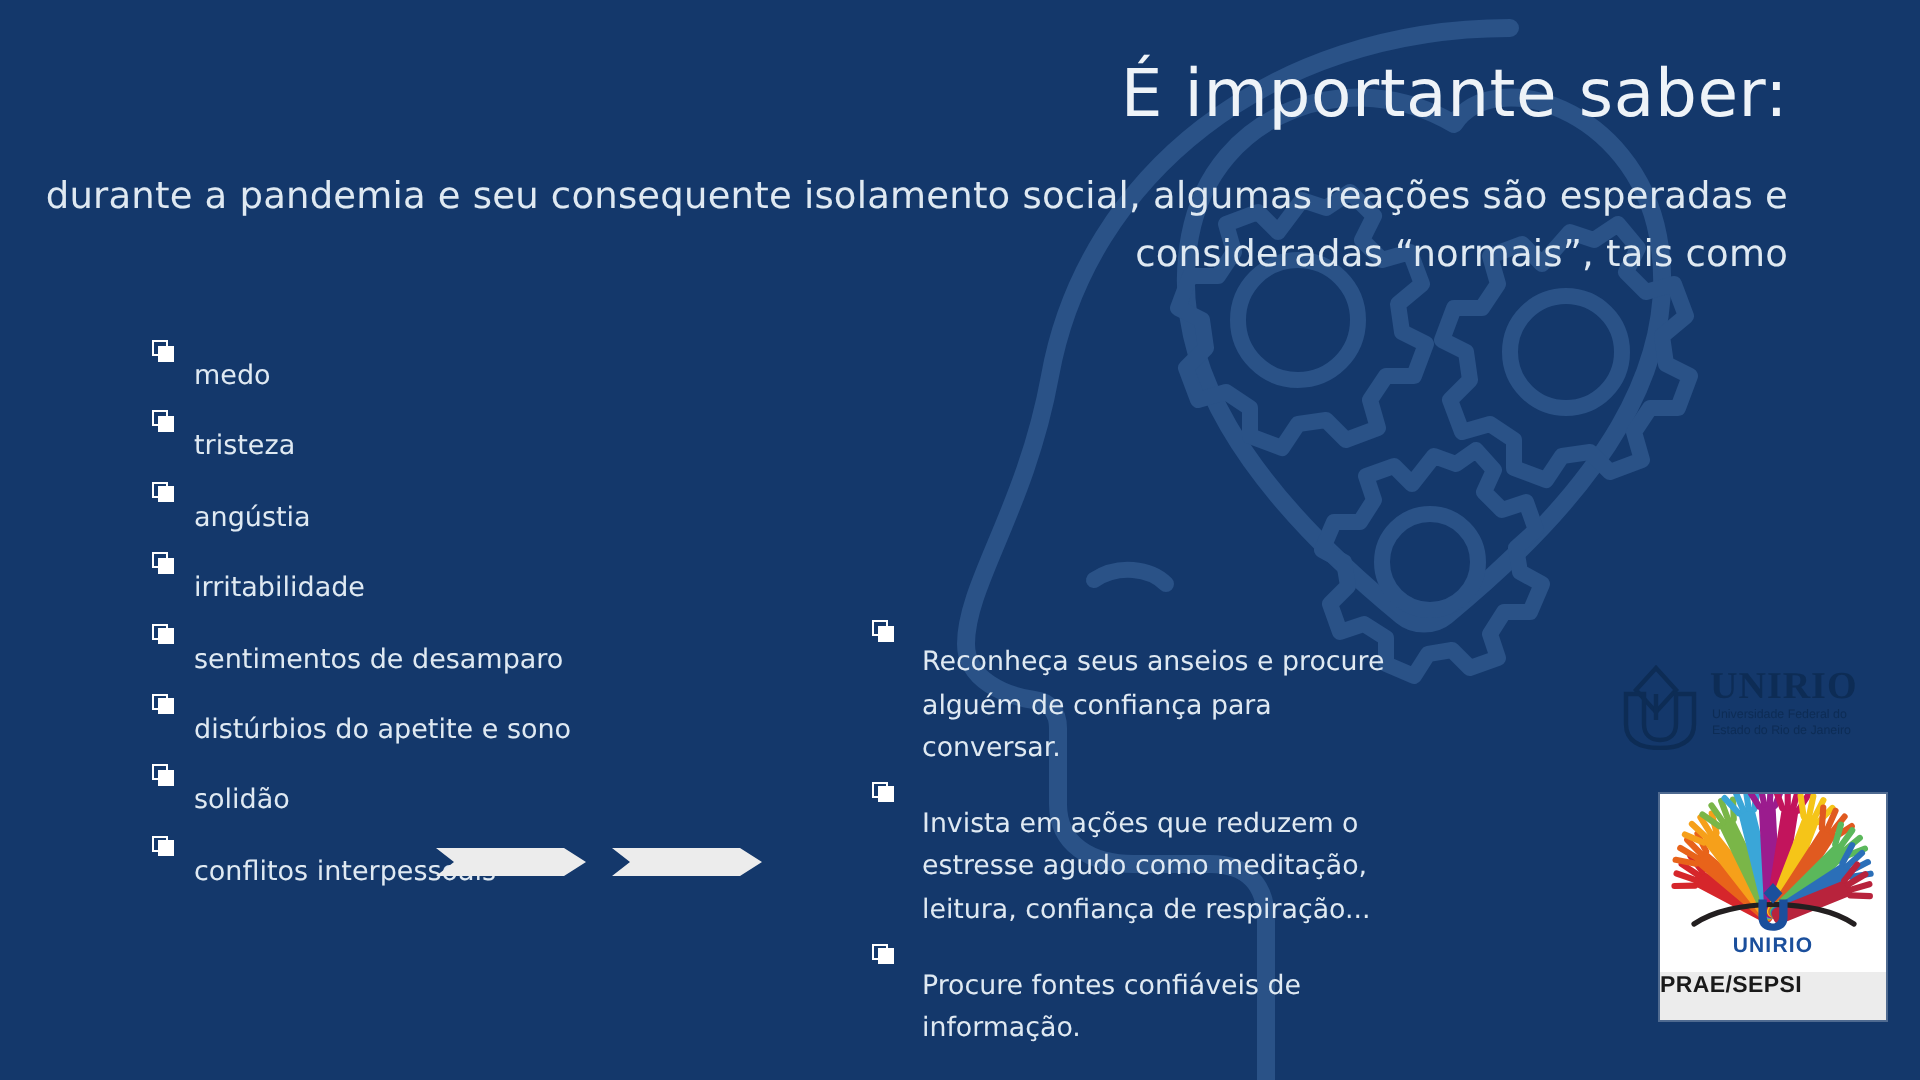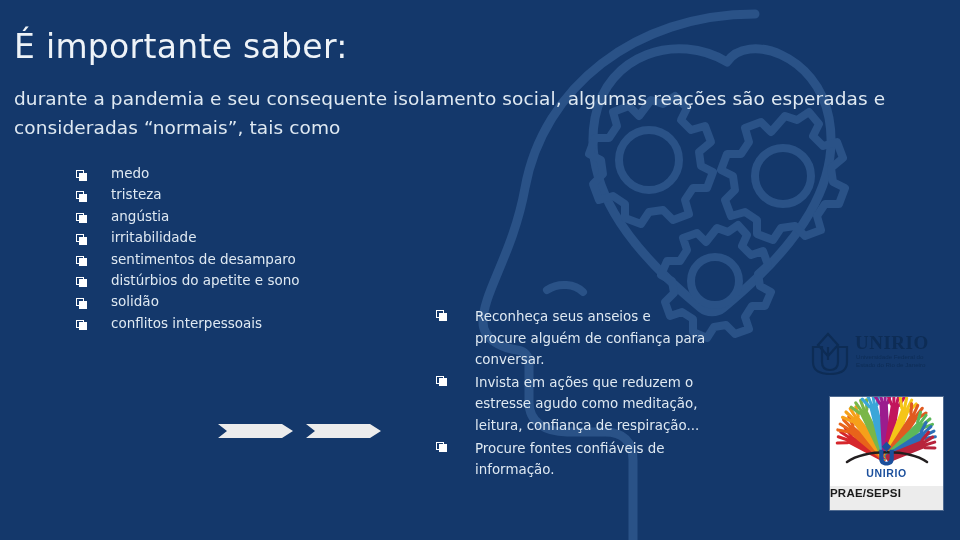--- a/index.html
+++ b/index.html
@@ -13,32 +13,32 @@
   #slide{
     position:absolute;left:0;top:0;width:960px;height:540px;
     background:#14386b;overflow:hidden;
   }
   
   #bg-art{
     position:absolute;left:455px;top:-8px;width:520px;height:560px;
     pointer-events:none;
   }
   
-  #title-block{position:absolute;left:14px;top:26px;width:880px;}
+  #title-block{position:absolute;left:14px;top:26px;width:880px;text-align:right;}
   #slide-title{
     color:#eef3f8;font-size:33px;line-height:42px;font-weight:400;
     letter-spacing:.3px;white-space:nowrap;
   }
   #slide-subtitle{
     color:#dfe9f2;font-size:18.5px;line-height:29px;font-weight:400;
     letter-spacing:.1px;margin-top:16px;width:880px;
   }
   
   .bullet-list{list-style:none;margin:0;padding:0;}
-  .bullet-row{display:flex;align-items:flex-start;}
+  .bullet-row{display:flex;align-items:flex-start;flex-direction:column;}
   .bx{
     flex:0 0 auto;position:relative;width:11px;height:11px;
     margin-top:4px;margin-right:3px;
   }
   .bx .sq{
     position:absolute;left:0;top:0;width:8px;height:8px;
     border:1.4px solid #ffffff;box-sizing:border-box;background:transparent;
   }
   .bx .sh{
     position:absolute;left:2.5px;top:2.5px;width:8px;height:8px;

